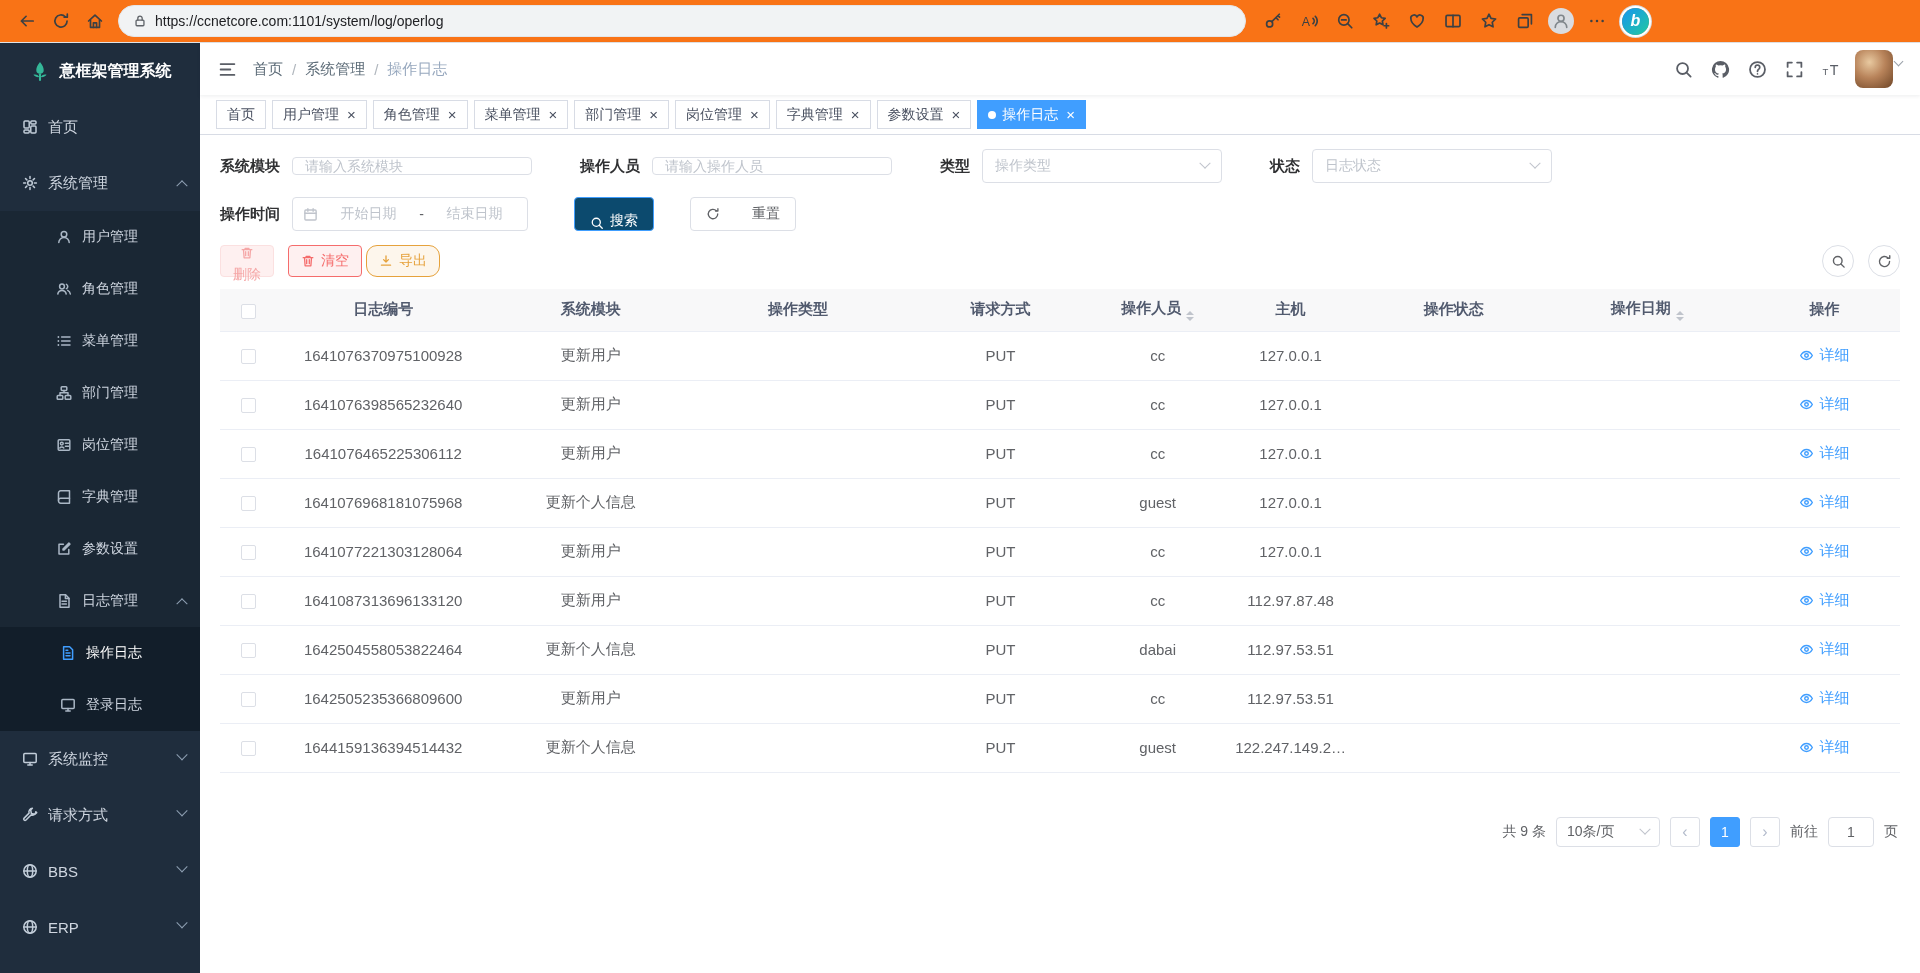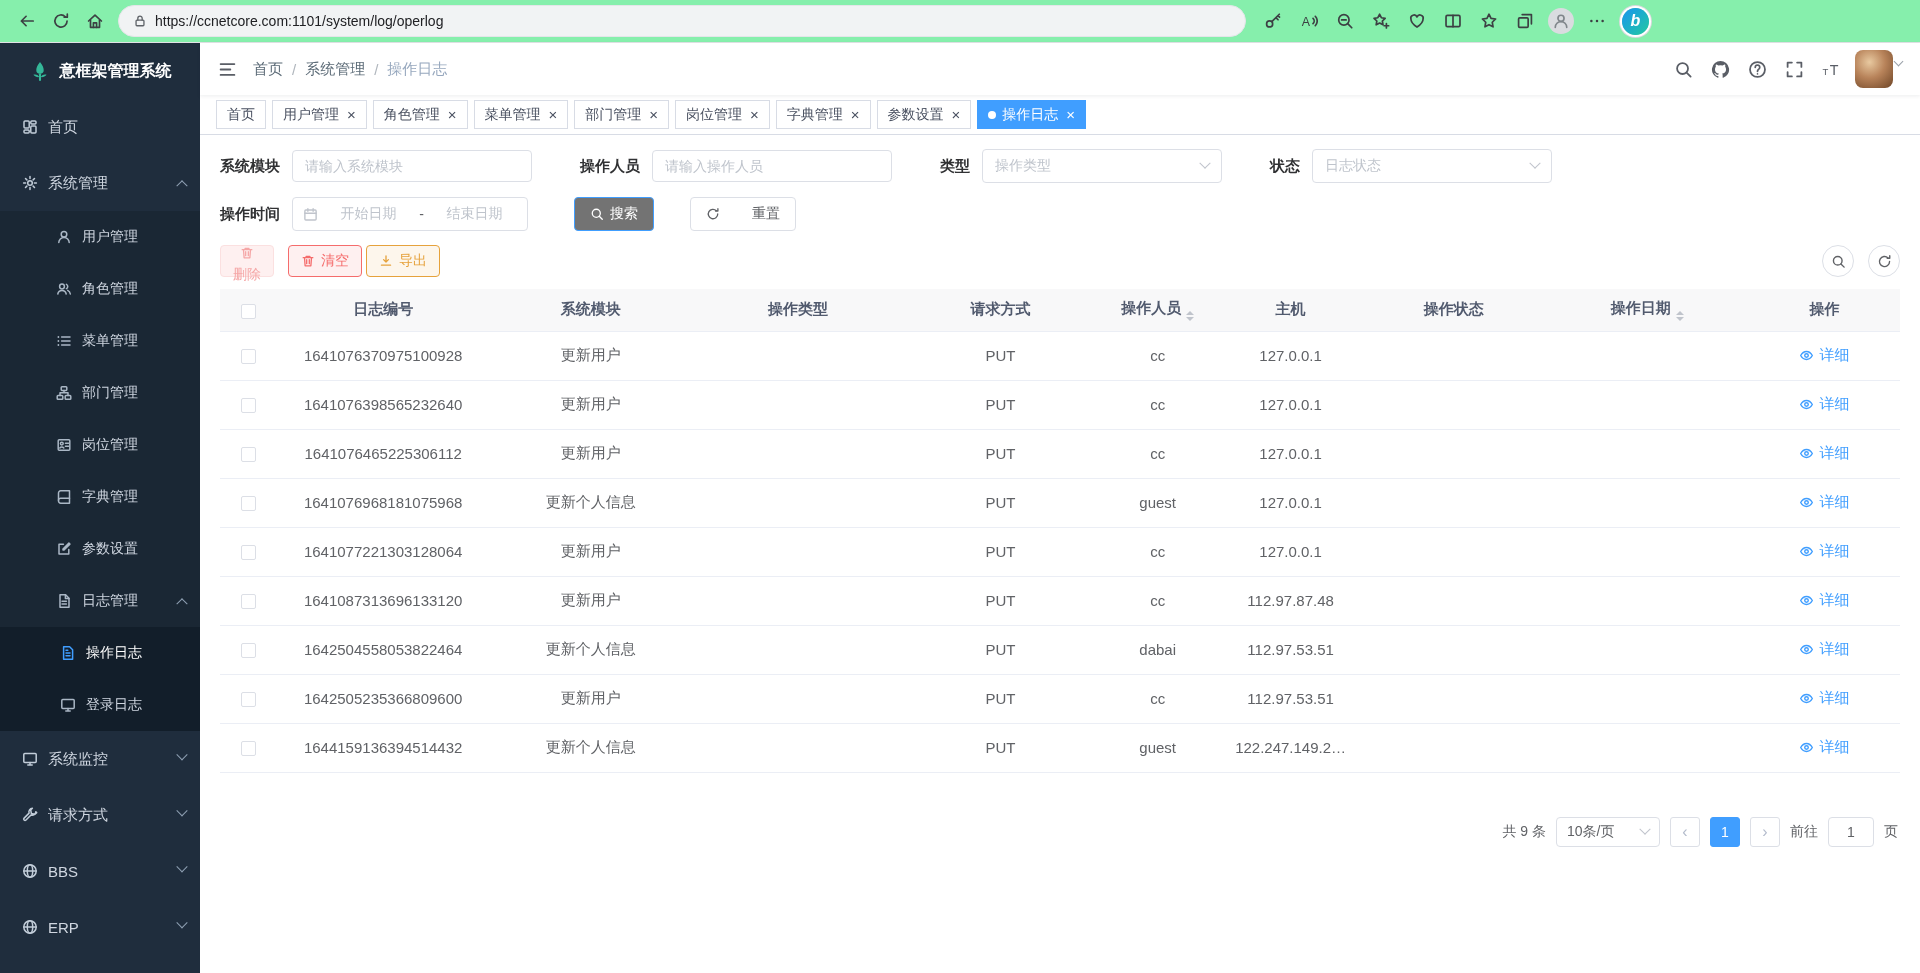--- a/index.html
+++ b/index.html
@@ -2,21 +2,21 @@
 <html><head>
 <meta charset="utf-8">
 <style>
   * { margin:0; padding:0; box-sizing:border-box; }
   html,body { width:1920px; height:973px; overflow:hidden; background:#fff;
     font-family:"Liberation Sans","DejaVu Sans",sans-serif; }
   [data-icon] svg { width:100%; height:100%; display:block; }
   [data-interactable="true"] { cursor:pointer; }
 
   
-  .browser-bar { height:43px; background:#86efac; border-bottom:1px solid #e1e3e6;
+  .browser-bar { height:43px; background:#f97316; border-bottom:1px solid #e1e3e6;
     display:flex; align-items:center; padding:0 10px; }
   .b-icon { width:34px; height:34px; border-radius:6px; display:flex; align-items:center;
     justify-content:center; color:#3c4043; flex-shrink:0; }
   .b-icon span { width:18px; height:18px; display:block; }
   .url-pill { width:1128px; height:32px; background:#f1f3f4; border:1px solid #e4e6e9;
     border-radius:16px; display:flex; align-items:center; gap:8px; padding:0 14px; margin:0 6px; }
   .url-lock { width:14px; height:14px; color:#5f6368; }
   .url-text { font-size:14px; color:#202124; white-space:nowrap; }
   .b-right { display:flex; align-items:center; gap:2px; margin-left:4px; }
   .b-avatar-chrome { width:26px; height:26px; border-radius:50%; background:#dadce0;
@@ -72,46 +72,46 @@
     border:1px solid #d8dce5; background:#fff; color:#495060; font-size:14px; white-space:nowrap; }
   .tab.active { background:#409eff; border-color:#409eff; color:#fff; }
   .tab-dot { width:8px; height:8px; border-radius:50%; background:#fff; }
   .tab-close { font-size:15px; line-height:1; margin-left:2px; }
 
   
   .content { flex:1; padding:14px 20px 0 20px; background:#fff; }
   .filter-row { display:flex; align-items:center; margin-bottom:14px; }
   .f-group { display:flex; align-items:center; margin-right:48px; }
   .f-label { font-size:15px; font-weight:bold; color:#303133; margin-right:12px; white-space:nowrap; }
-  .f-input { width:240px; height:32px; border:1px solid #dcdfe6; border-radius:4px;
+  .f-input { width:240px; height:18px; border:1px solid #dcdfe6; border-radius:4px;
     padding:0 12px; font-size:14px; color:#7f1d1d; outline:none;
     font-family:"Liberation Sans","DejaVu Sans",sans-serif; }
   .f-input::placeholder { color:#bfc4cc; }
   .f-select { width:240px; height:34px; border:1px solid #dcdfe6; border-radius:4px;
     display:flex; align-items:center; justify-content:space-between; padding:0 12px; background:#fff; }
   .f-select .ph { font-size:14px; color:#bfc4cc; }
   .cdown { width:8px; height:8px; border-right:1.5px solid #c0c4cc; border-bottom:1.5px solid #c0c4cc;
     transform:rotate(45deg) translate(-2px,-2px); flex-shrink:0; }
   .date-box { width:236px; height:34px; border:1px solid #dcdfe6; border-radius:4px;
     display:flex; align-items:center; gap:8px; padding:0 10px; background:#fff; }
   .date-box .cal { width:15px; height:15px; color:#c0c4cc; flex-shrink:0; }
   .date-box .ph { font-size:14px; color:#bfc4cc; flex:1; text-align:center; }
   .date-box .dsep { font-size:14px; color:#606266; }
   .btn { height:34px; border-radius:4px; padding:0 15px; font-size:14px; border:1px solid transparent;
     display:inline-flex; align-items:center; gap:6px; background:#fff; white-space:nowrap;
     font-family:inherit; }
   .btn .bic { width:14px; height:14px; display:block; }
-  .btn-primary { background:#737373; border-color:#409eff; color:#fff; margin-left:46px; }
+  .btn-primary { background:#0c4a6e; border-color:#409eff; color:#fff; margin-left:46px;align-items:flex-end; }
   .btn-default { border-color:#dcdfe6; color:#606266; margin-left:36px;gap:32px; }
 
   .toolbar { display:flex; align-items:center; margin:4px 0 12px 0; }
   .btn-sm { height:32px; padding:0 12px; }
   .btn-del { background:#fef0f0; border-color:#fbe0e0; color:#f5a6a6; margin-right:14px;flex-direction:column; }
   .btn-clear { background:#fef0f0; border-color:#f56c6c; color:#f56c6c; margin-right:4px; }
-  .btn-export { background:#fdf6ec; border-color:#e6a23c; color:#e6a23c; }
+  .btn-export { background:#fdf6ec; border-color:#e6a23c; color:#e6a23c;border-radius:11px; }
   .tool-right { margin-left:auto; display:flex; align-items:center; gap:14px; }
   .tool-circle { width:32px; height:32px; border-radius:50%; border:1px solid #dcdfe6;
     display:flex; align-items:center; justify-content:center; color:#606266; background:#fff; }
   .tool-circle span { width:15px; height:15px; display:block; }
 
   
   table.log-table { width:100%; border-collapse:collapse; table-layout:fixed; font-size:15px; }
   .log-table th { background:#f8f8f9; height:42px; color:#515a6e; font-weight:bold;
     text-align:center; border-bottom:1px solid #ebeef5; white-space:nowrap; }
   .log-table td { height:49px; color:#606266; text-align:center;

